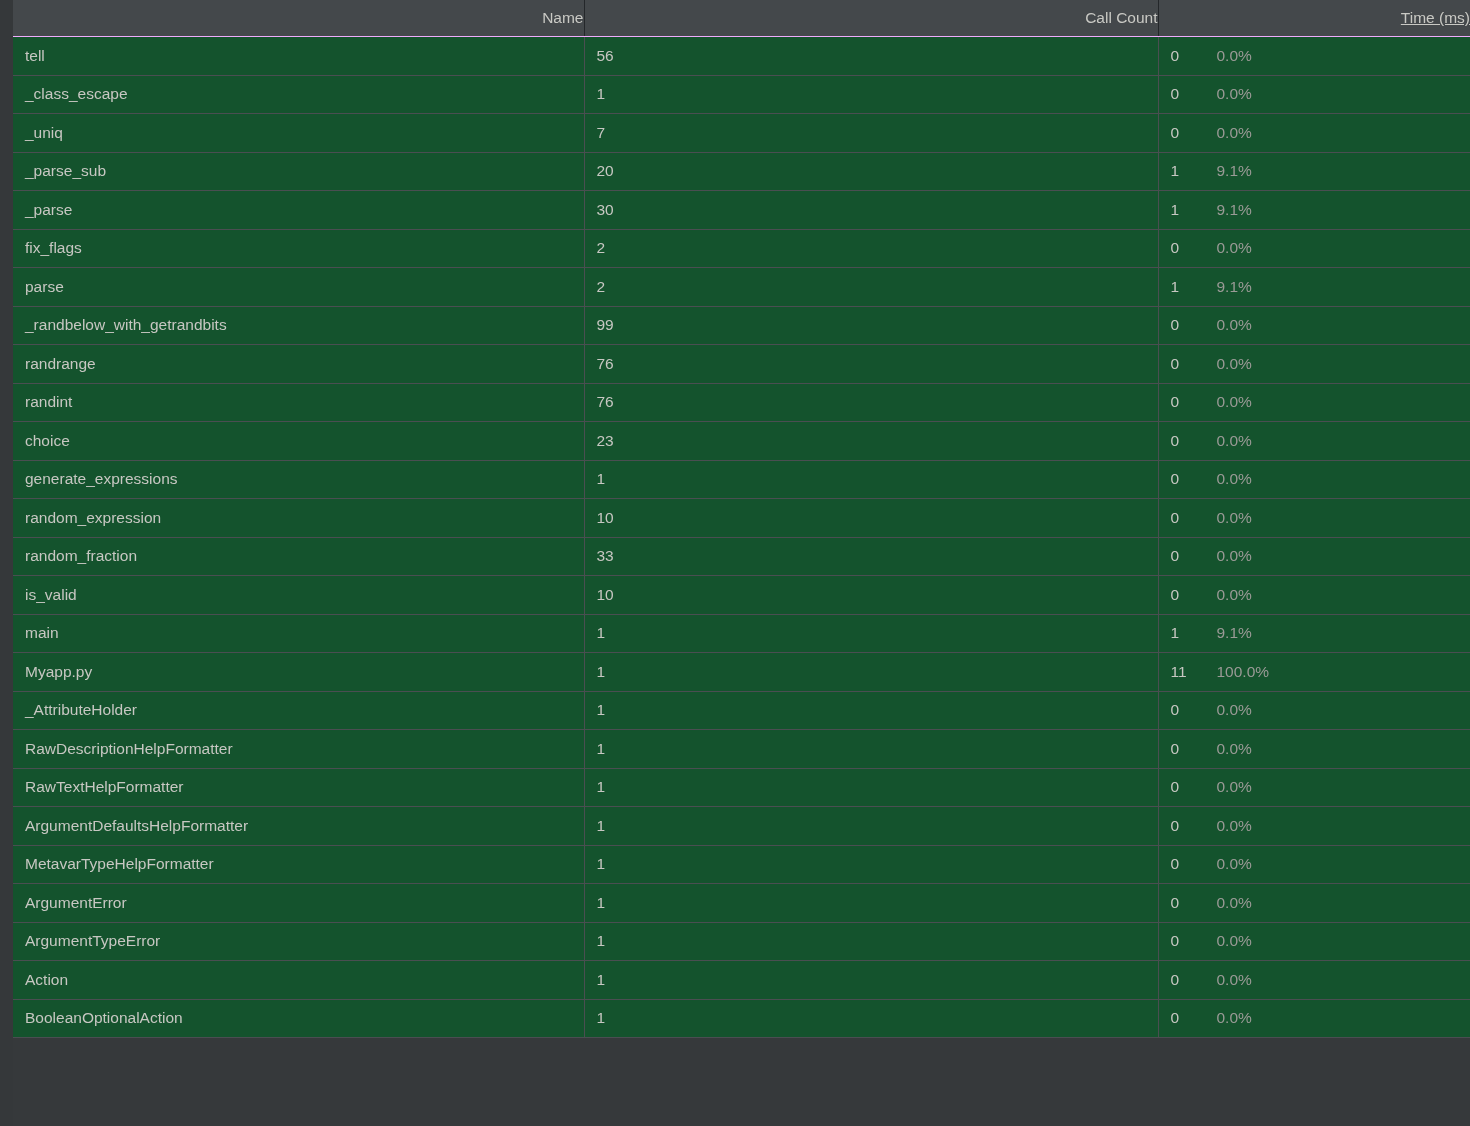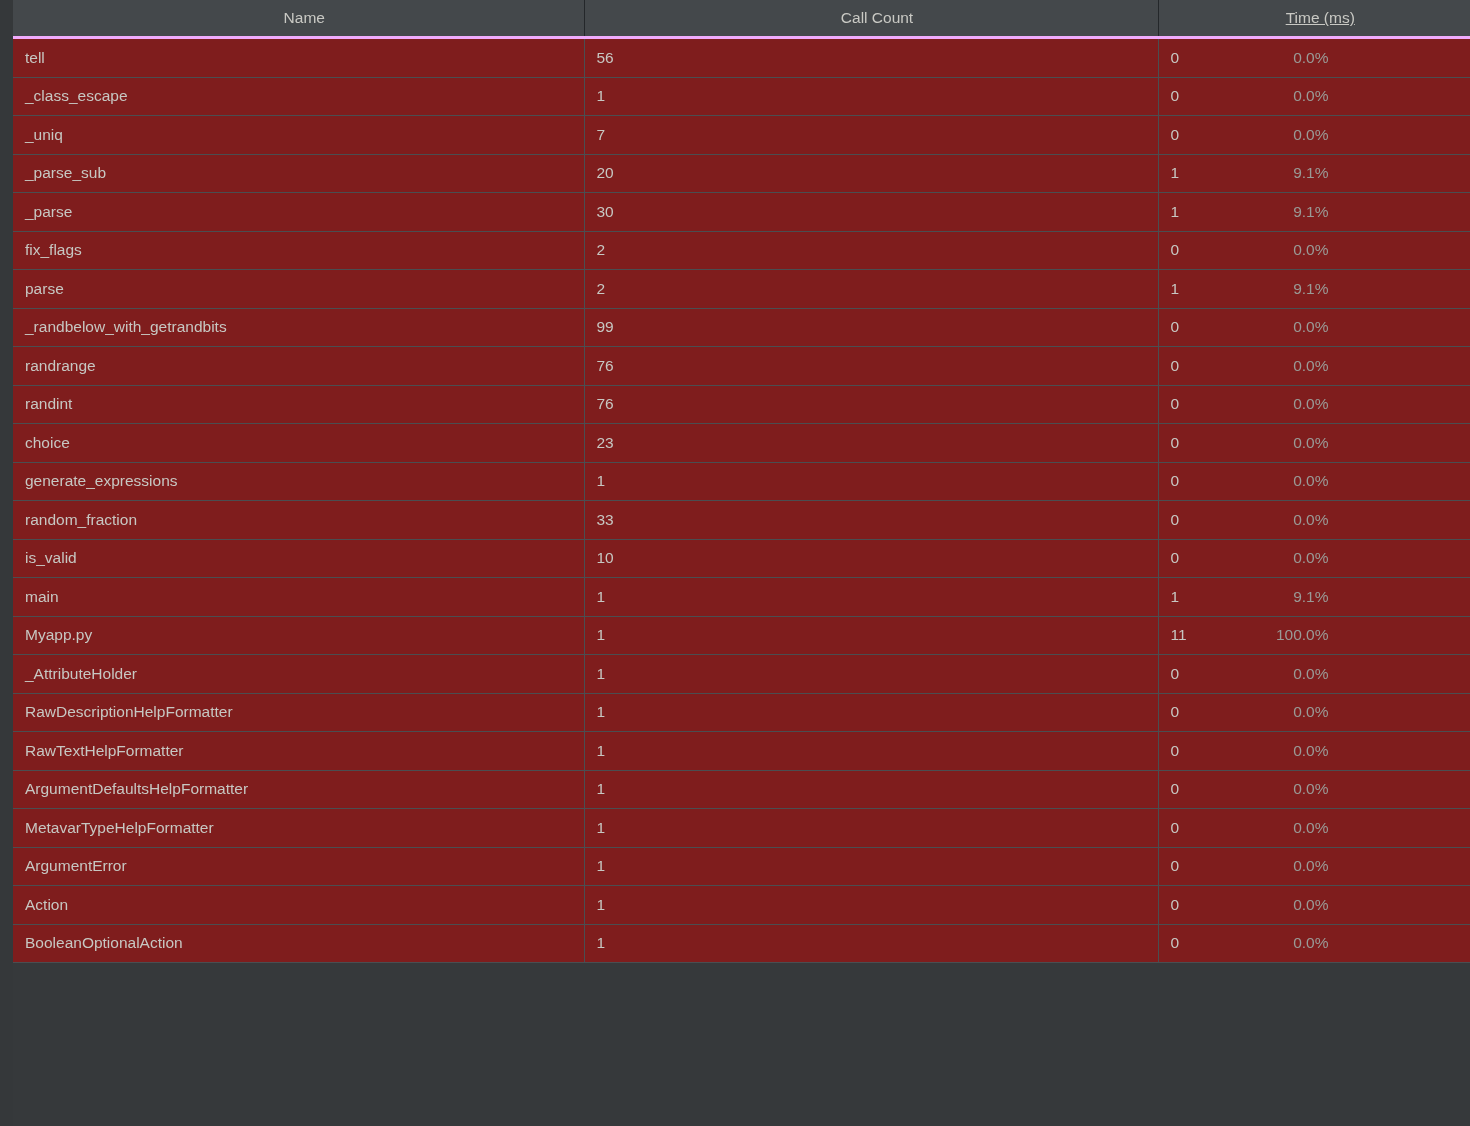--- a/index.html
+++ b/index.html
@@ -53,40 +53,40 @@
 
   
   thead tr.header-row {
     height: 36px;
     background: #44484b;
   }
   thead th {
     background: #44484b;
     color: #c9c9c4;
     font-weight: normal;
-    text-align: center;
+    text-align: right;
     padding: 0 0 0 12px;
     height: 36px;
     line-height: 36px;
     vertical-align: middle;
     box-sizing: border-box;
-    border-bottom: 3px solid #f0abfc;
+    border-bottom: 1px solid #f0abfc;
     position: relative;
     font-size: 15.5px;
     white-space: nowrap;
     overflow: hidden;
   }
   thead th.col-name   { width: 571px; }
   thead th.col-calls  { width: 574px; border-left: 1px solid #24272a; margin-left: 44px; }
   thead th.col-time   { width: 312px; border-left: 1px solid #24272a; text-decoration: underline; }
 
   
   tbody tr.data-row {
     height: 37.5px;
-    background: #7f1d1d;
+    background: #14532d;
   }
   tbody td {
     height: 37.5px;
     color: #c7c7c2;
     padding: 0 0 0 12px;
     vertical-align: middle;
     box-sizing: border-box;
     border-bottom: 1px solid #4a4e51;
     white-space: nowrap;
     overflow: hidden;
@@ -109,21 +109,21 @@
   }
   .time-ms {
     width: 58px;
     text-align: left;
     padding-left: 12px;
     box-sizing: border-box;
     color: #c7c7c2;
   }
   .time-pct {
     width: 112px;
-    text-align: right;
+    text-align: left;
     color: #9a9a96;
     box-sizing: border-box;
     padding-right: 0px;
   }
 </style>
 </head>
 <body>
 
 <div class="profiler-panel">
 
@@ -253,20 +253,30 @@
             <td class="cell-name">generate_expressions</td>
             <td class="cell-calls">1</td>
             <td class="cell-time">
               <div class="time-wrap">
                 <span class="time-ms">0</span>
                 <span class="time-pct">0.0%</span>
               </div>
             </td>
           </tr>
           <tr class="data-row">
+            <td class="cell-name">random_expression</td>
+            <td class="cell-calls">10</td>
+            <td class="cell-time">
+              <div class="time-wrap">
+                <span class="time-ms">0</span>
+                <span class="time-pct">0.0%</span>
+              </div>
+            </td>
+          </tr>
+          <tr class="data-row">
             <td class="cell-name">random_fraction</td>
             <td class="cell-calls">33</td>
             <td class="cell-time">
               <div class="time-wrap">
                 <span class="time-ms">0</span>
                 <span class="time-pct">0.0%</span>
               </div>
             </td>
           </tr>
           <tr class="data-row">
@@ -344,20 +354,30 @@
             <td class="cell-calls">1</td>
             <td class="cell-time">
               <div class="time-wrap">
                 <span class="time-ms">0</span>
                 <span class="time-pct">0.0%</span>
               </div>
             </td>
           </tr>
           <tr class="data-row">
             <td class="cell-name">ArgumentError</td>
+            <td class="cell-calls">1</td>
+            <td class="cell-time">
+              <div class="time-wrap">
+                <span class="time-ms">0</span>
+                <span class="time-pct">0.0%</span>
+              </div>
+            </td>
+          </tr>
+          <tr class="data-row">
+            <td class="cell-name">ArgumentTypeError</td>
             <td class="cell-calls">1</td>
             <td class="cell-time">
               <div class="time-wrap">
                 <span class="time-ms">0</span>
                 <span class="time-pct">0.0%</span>
               </div>
             </td>
           </tr>
           <tr class="data-row">
             <td class="cell-name">Action</td>

